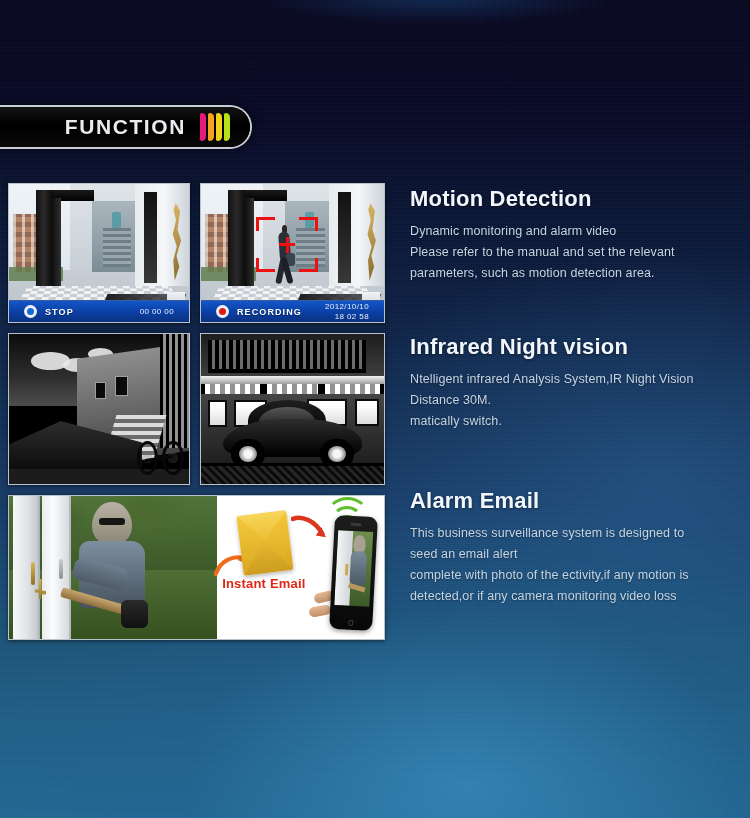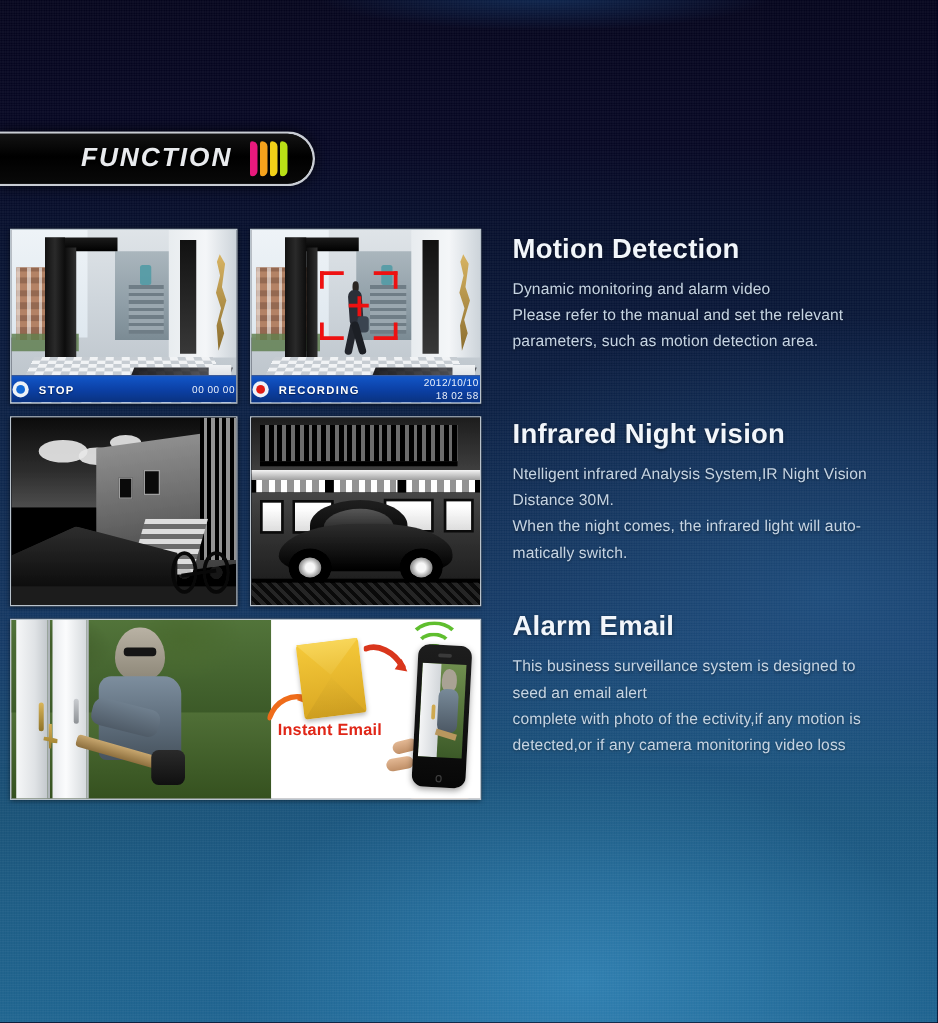--- a/index.html
+++ b/index.html
@@ -67,21 +67,20 @@
   .banner-inner {
     position: absolute;
     inset: 0;
     background: linear-gradient(180deg,#131313 0%, #000 45%, #090909 100%);
     border-top-right-radius: 20px;
     border-bottom-right-radius: 20px;
     display: flex;
     align-items: center;
     justify-content: flex-end;
     padding-right: 16px;
-    font-style: italic;
   }
   #function-title {
     color: #e9ebee;
     font-size: 21px;
     font-weight: bold;
     letter-spacing: 1.6px;
     text-shadow: 0 1px 1px rgba(0,0,0,.9);
     margin-right: 14px;
     white-space: nowrap;
   }
@@ -214,21 +213,21 @@
   .detect-cross::before, .detect-cross::after {
     content:""; position:absolute; background:#ee1111;
   }
   .detect-cross::before { left:50%; top:0; width:3px; height:100%; margin-left:-1.5px; }
   .detect-cross::after  { top:50%; left:0; height:3px; width:100%; margin-top:-1.5px; }
 
   
   .status-bar {
     position: absolute; left: 0; right: 0; bottom: 0; height: 22px;
     background: linear-gradient(180deg,#1256c8 0%, #0b3fa3 55%, #0a327f 100%);
-    display: flex; align-items: center; padding: 0 1px;
+    display: flex; align-items: center; padding: 0 15px;
     border-top: 1px solid rgba(255,255,255,.2);
   }
   .status-dot {
     width: 13px; height: 13px; border-radius: 50%;
     background: #eef2f7; display:flex; align-items:center; justify-content:center;
     flex: 0 0 auto; margin-right: 8px;
   }
   .status-dot span { width: 7px; height: 7px; border-radius: 50%; display:block; }
   .status-label {
     color: #fff; font-size: 9px; font-weight: bold; letter-spacing: 1.1px;
@@ -730,21 +729,20 @@
   <div class="feature-title">Motion Detection</div>
   <div class="feature-line">Dynamic monitoring and alarm video</div>
   <div class="feature-line">Please refer to the manual and set the relevant</div>
   <div class="feature-line">parameters, such as motion detection area.</div>
 </div>
 
 <div class="feature-block" style="top:334px;">
   <div class="feature-title">Infrared Night vision</div>
   <div class="feature-line">Ntelligent infrared Analysis System,IR Night Vision</div>
   <div class="feature-line">Distance 30M.</div>
-  <div class="feature-line">When the night comes, the infrared light will auto-</div>
   <div class="feature-line">matically switch.</div>
 </div>
 
 <div class="feature-block" style="top:488px;">
   <div class="feature-title">Alarm Email</div>
   <div class="feature-line">This business surveillance system is designed to</div>
   <div class="feature-line">seed an email alert</div>
   <div class="feature-line">complete with photo of the ectivity,if any motion is</div>
   <div class="feature-line">detected,or if any camera monitoring video loss</div>
 </div>

